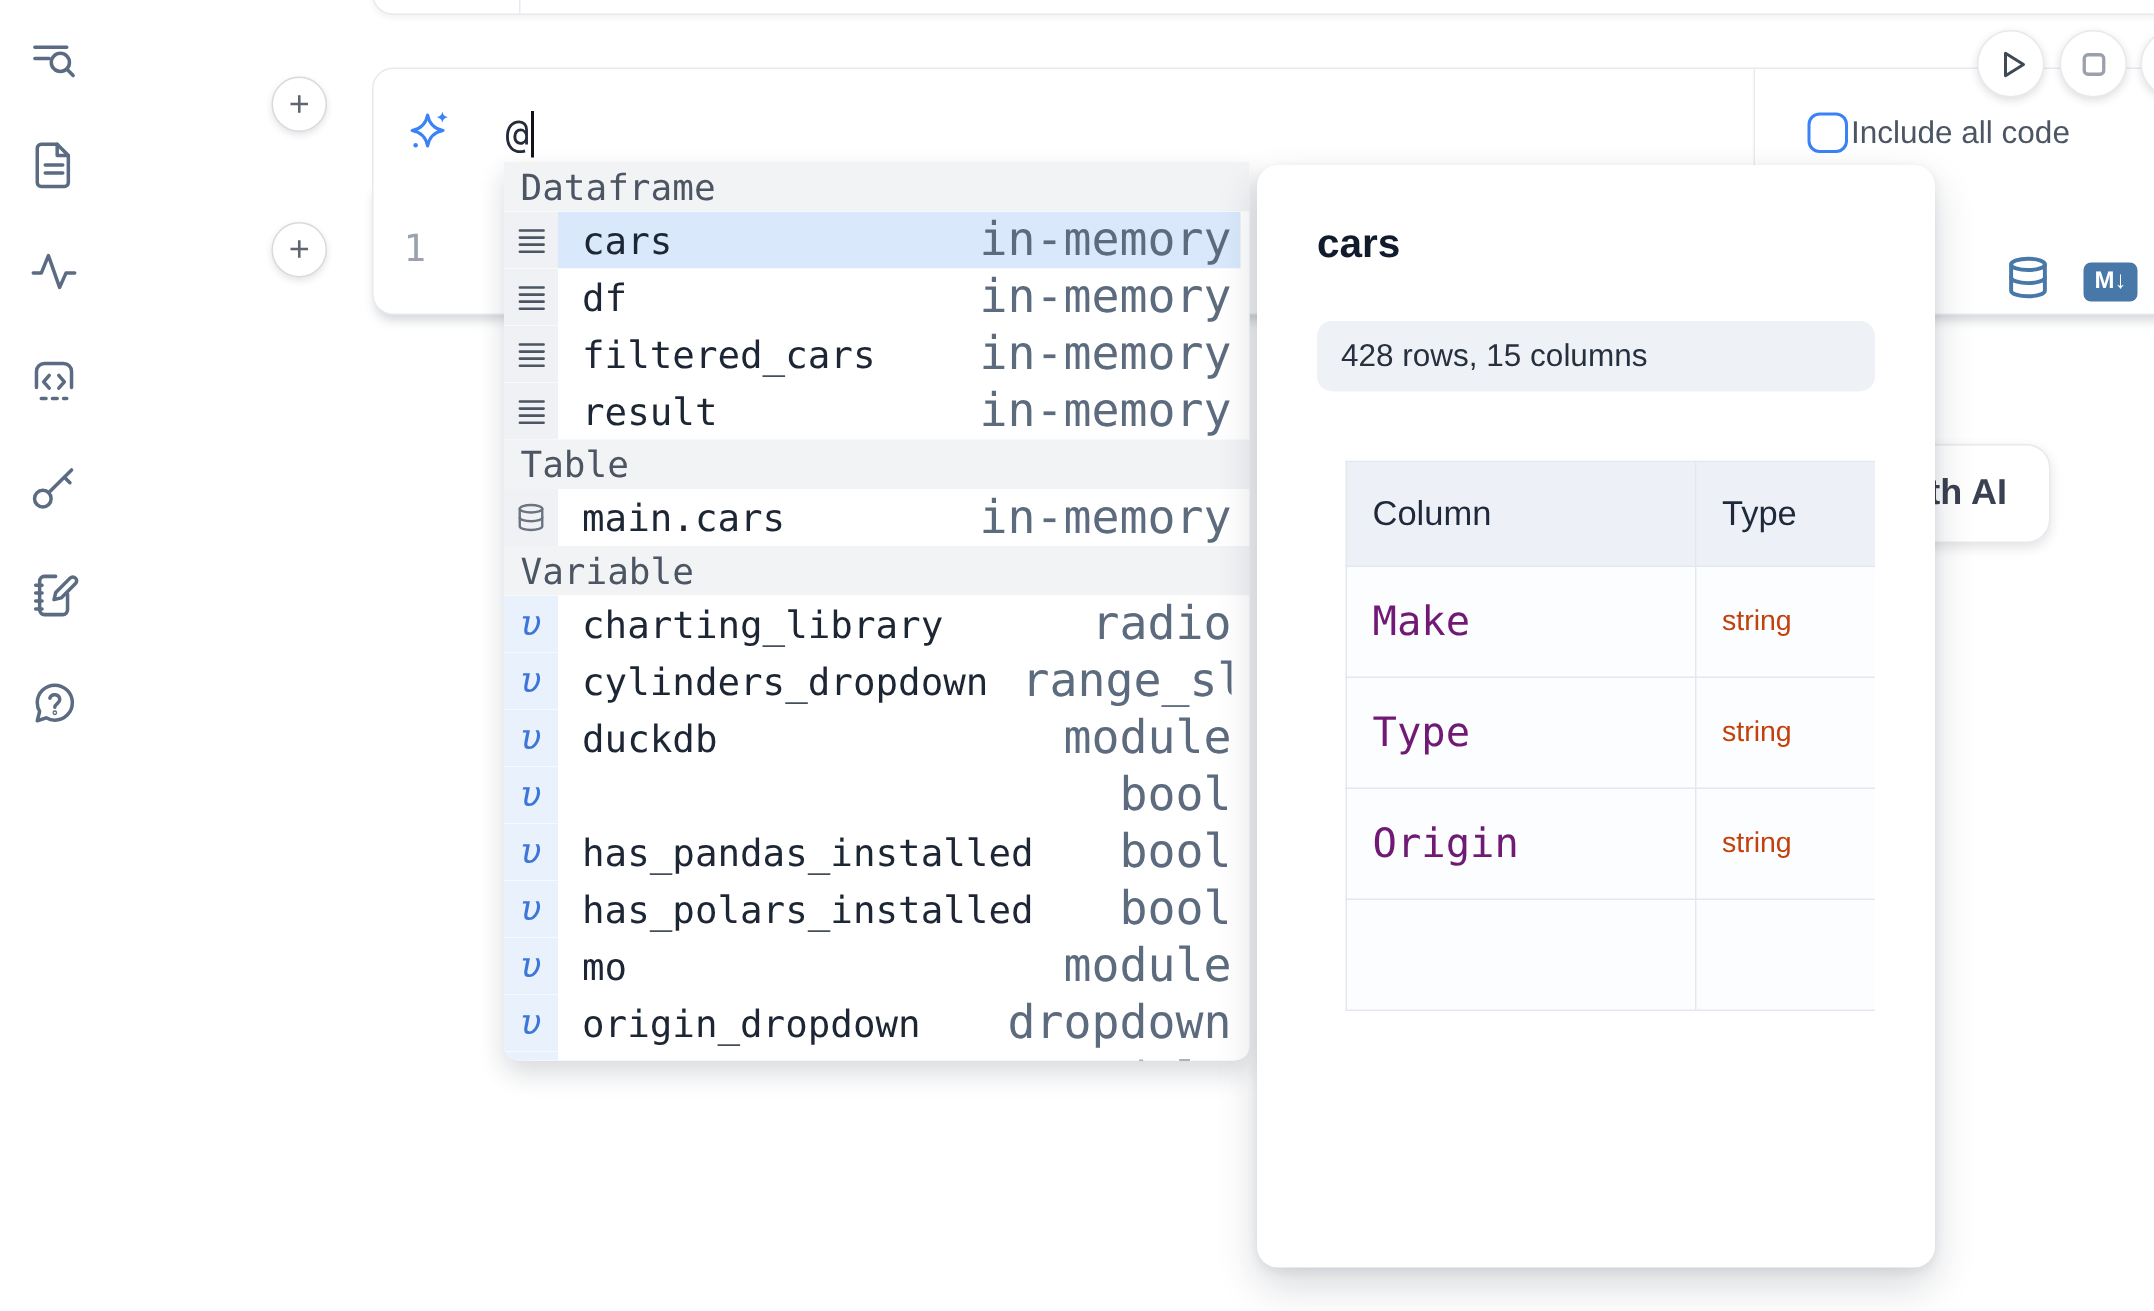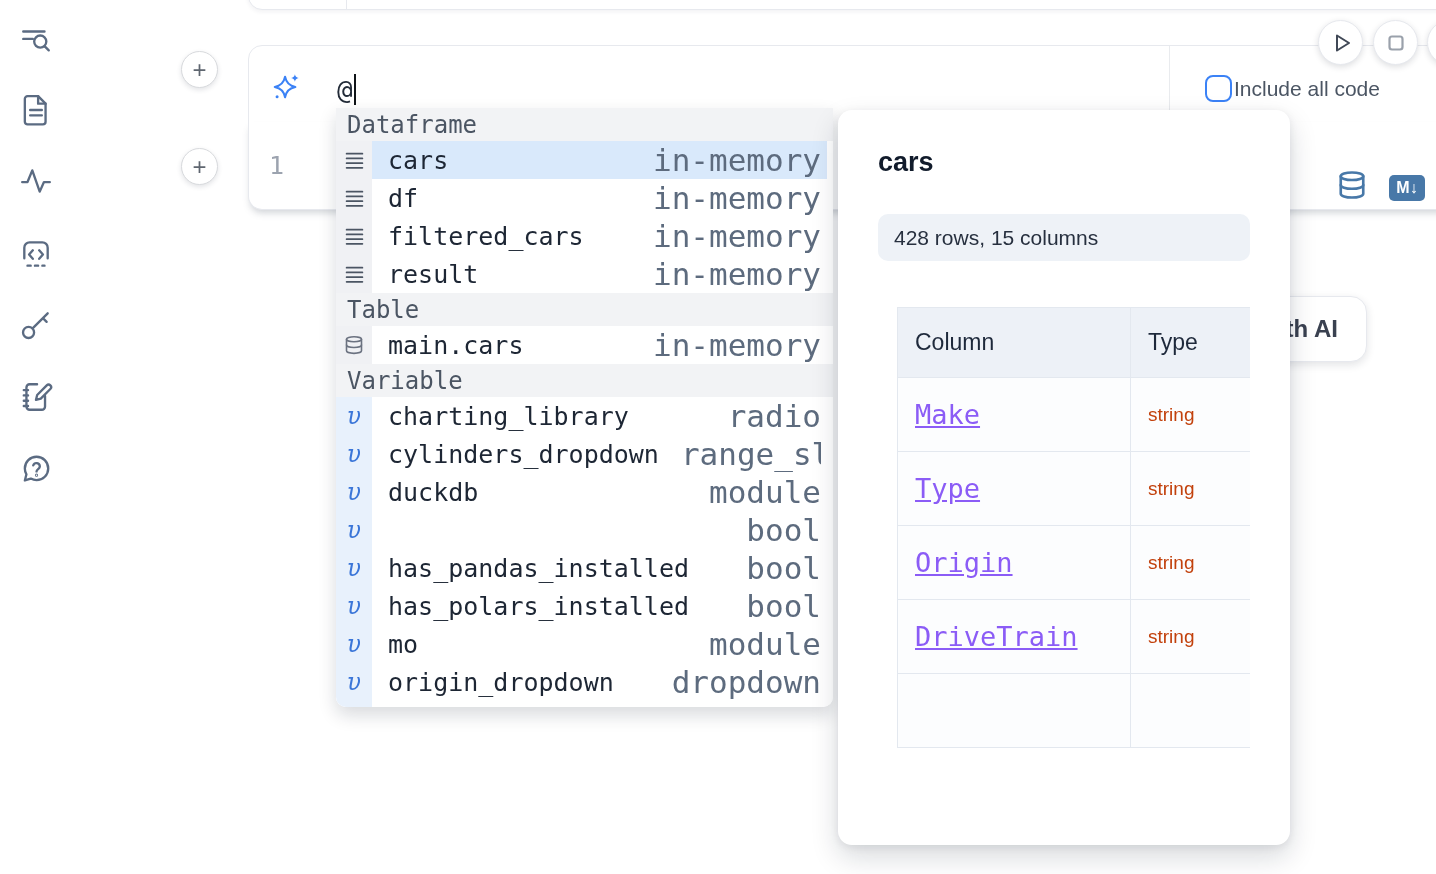--- a/index.html
+++ b/index.html
@@ -87,21 +87,21 @@
   .panel-source { margin-top:16px; font-size:22px; color:#64748b; }
   .shape-badge { margin-top:34px; height:47px; background:#eef2f7; border-radius:10px;
     display:flex; align-items:center; padding:0 16px; font-size:21px; color:#27303f; }
   .schema-wrap { margin-top:46px; height:462px; overflow:hidden; }
   table.schema { width:100%; border-collapse:collapse; table-layout:fixed;margin-left:19px; }
   table.schema col.c1 { width:233px; } table.schema col.c2 { width:139px; }
   table.schema th, table.schema td { border:1px solid #e3e8ef; text-align:left;
     padding-left:17px; vertical-align:middle; }
   table.schema th { height:70px; background:#edf1f7; font-size:23px; font-weight:400; color:#1e293b; }
   table.schema td { height:74px; background:#fcfdfe; }
-  td.col-name { font-family:"DejaVu Sans Mono", monospace; font-size:27px; color:#8b5cf6;text-decoration:underline; }
+  td.col-name { font-family:"DejaVu Sans Mono", monospace; font-size:27px; color:#701a75; }
   td.col-type { font-size:19px; color:#c2410c; }
 </style>
 </head>
 <body>
 
 <div id="app">
 
   <div class="sidebar-icon" style="top:22px">
     <svg width="34" height="34" viewBox="0 0 32 32">
         <path d="M4 8h20M4 15h9"></path>
@@ -370,24 +370,20 @@
             </tr>
             <tr>
               <td class="col-name">Type</td>
               <td class="col-type">string</td>
             </tr>
             <tr>
               <td class="col-name">Origin</td>
               <td class="col-type">string</td>
             </tr>
             <tr>
-              <td class="col-name">DriveTrain</td>
-              <td class="col-type">string</td>
-            </tr>
-            <tr>
               <td class="col-name"></td>
               <td class="col-type"></td>
             </tr>
           </tbody>
       </table>
     </div>
   </div>
 
 </div>
 

